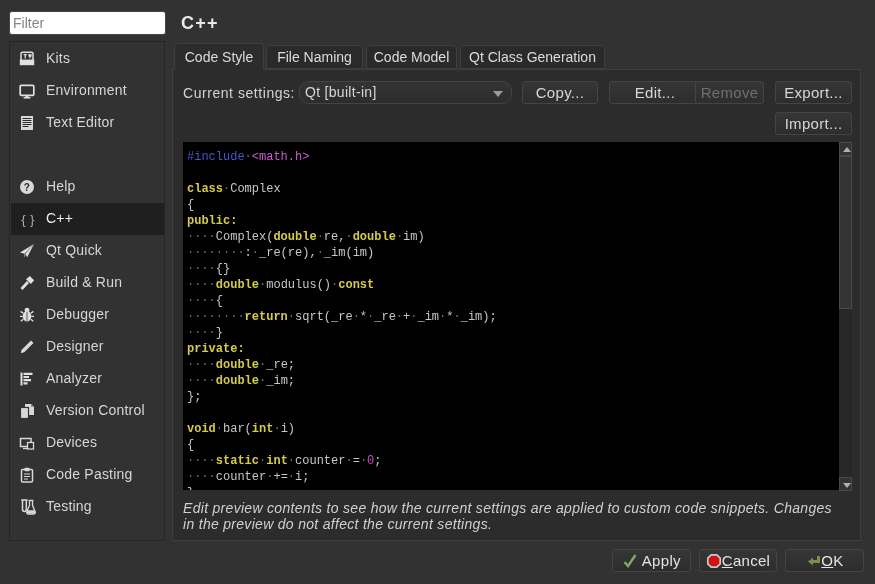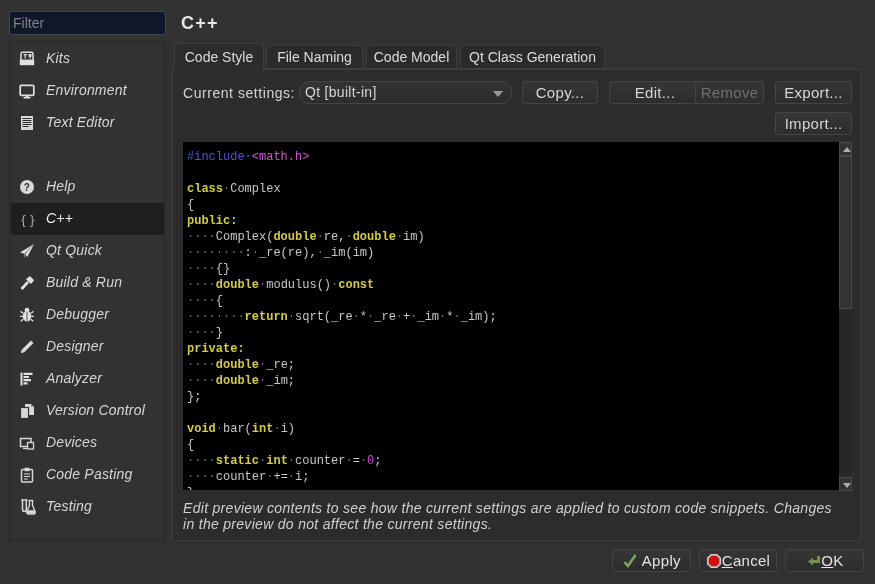--- a/index.html
+++ b/index.html
@@ -3,31 +3,31 @@
 <meta charset="utf-8">
 <style>
 * { margin:0; padding:0; box-sizing:border-box; }
 html,body { width:875px; height:584px; background:#323232; overflow:hidden;
   font-family:"Liberation Sans", sans-serif; }
 .abs { position:absolute; }
 
 
 #filter {
   left:9px; top:11px; width:157px; height:24px;
-  background:#0f172a; border:1px solid #464646; border-radius:3px;
+  background:#ffffff; border:1px solid #464646; border-radius:3px;
   color:#848484; font-size:14px; line-height:22px; padding-left:3px;
 }
 #list {
   left:9px; top:41px; width:156px; height:500px;
   border:1px solid #262626; background:#323232;
 }
 .item { position:absolute; left:1px; width:153px; height:32px; color:#d6d6d6; font-size:14px; letter-spacing:0.2px; }
 .item.sel { background:#1f1f1f; color:#eeeeee; }
 .item .ic { position:absolute; left:8px; top:8px; width:16px; height:16px; }
-.item .tx { position:absolute; left:35px; top:7px;font-style:italic; }
+.item .tx { position:absolute; left:35px; top:7px; }
 
 
 #title { left:181px; top:13px; font-size:18px; font-weight:bold; color:#e8e8e8; letter-spacing:1.2px; }
 
 .tab { position:absolute; font-size:14px; color:#dcdcdc; text-align:center;
   border:1px solid #3e3e3e; border-bottom:none; border-radius:4px 4px 0 0; }
 .tab.on  { top:43px; height:27px; background:#2c2c2c; line-height:26px; }
 .tab.off { top:45px; height:24px; background:#2a2a2a; line-height:23px; border-bottom:1px solid #3e3e3e;}
 
 #pane { left:172px; top:69px; width:689px; height:472px;

